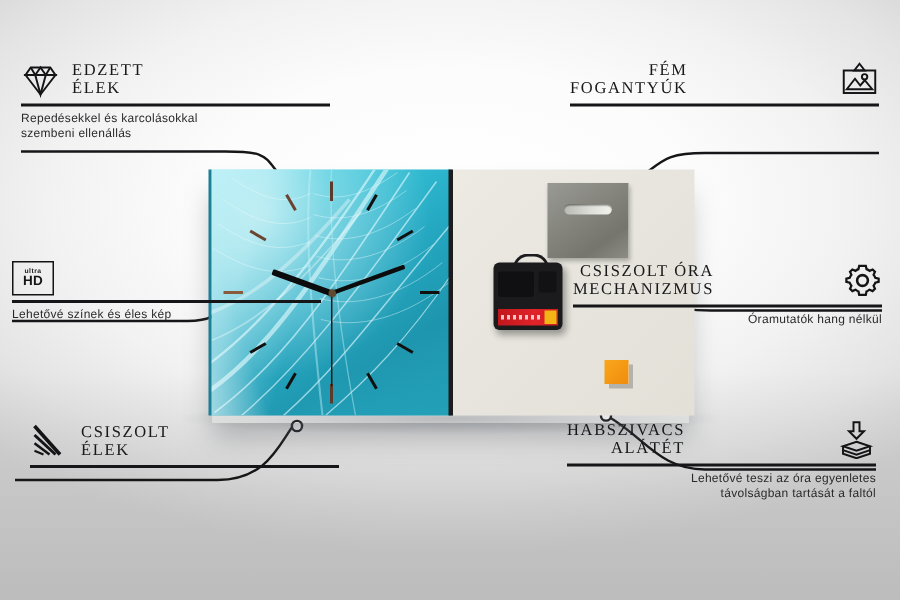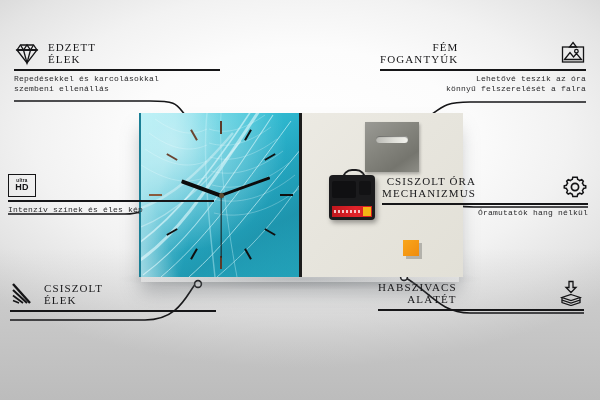--- a/index.html
+++ b/index.html
@@ -97,21 +97,21 @@
   .callout.right{text-align:right;}
   .c-head{display:flex;align-items:center;gap:8px;}
   .callout.right .c-head{justify-content:space-between;}
   .c-title{
     font-family:"Liberation Serif", serif;
     font-size:11px;letter-spacing:1.1px;color:#18181a;line-height:12.5px;font-weight:400;
   }
   .c-icon{flex:none;width:26px;height:26px;color:#141416;}
   .c-rule{height:1.6px;background:#161618;margin:3px 0 3px 0;}
   .c-sub{
-    font-family:Liberation Mono, monospace;
+    font-family:Liberation Sans, sans-serif;
     font-size:8px;line-height:10px;color:#2a2a2c;letter-spacing:.2px;
   }
   .hd-badge{
     width:26px;height:21px;border:1.5px solid #141416;display:flex;flex-direction:column;
     align-items:center;justify-content:center;line-height:1;
   }
   .hd-badge b{font-size:4.5px;letter-spacing:.3px;font-weight:700;font-family:"Liberation Sans",sans-serif;}
   .hd-badge s{font-size:9px;font-weight:700;text-decoration:none;font-family:"Liberation Sans",sans-serif;letter-spacing:.2px;}
 
   svg.conn{position:absolute;left:0;top:0;width:600px;height:400px;pointer-events:none;}
@@ -255,25 +255,25 @@
 
   <div class="callout left" style="left:8px;top:174px;">
     <div class="c-head">
       <span class="c-icon hd-badge">
         <b>ultra</b>
         <s>HD</s>
       </span>
     </div>
     <div class="c-rule"></div>
     <div class="c-sub">
-      <span>Intenzív színek és éles kép</span>
-    </div>
-  </div>
-
-  <div class="callout left" style="left:10px;top:281px;">
+      <span>Lehetővé színek és éles kép</span>
+    </div>
+  </div>
+
+  <div class="callout left" style="left:20px;top:281px;">
     <div class="c-head">
       <span class="c-icon">
         <svg viewBox="0 0 26 26" width="26" height="26" fill="none" stroke="#141416">
           <path d="M3,3 L20,22" stroke-width="2.4"></path>
           <path d="M3,9 L17,22" stroke-width="2"></path>
           <path d="M3,14.5 L13,22" stroke-width="1.7"></path>
           <path d="M3,19.5 L9,22" stroke-width="1.4"></path>
         </svg>
       </span>
       <span class="c-title">
@@ -293,24 +293,20 @@
       <span class="c-icon">
         <svg viewBox="0 0 26 26" width="26" height="26" fill="none" stroke="#141416" stroke-width="1.3">
           <rect x="2.5" y="7" width="21" height="15"></rect>
           <path d="M13,2.5 L16.5,7 H9.5 Z"></path>
           <path d="M4.5,19.5 L10,12.5 L13.5,17 L16.5,13.5 L21.5,19.5 Z"></path>
           <circle cx="16.4" cy="11.2" r="1.8"></circle>
         </svg>
       </span>
     </div>
     <div class="c-rule"></div>
-    <div class="c-sub">
-      <span>Lehetővé teszik az óra</span><br>
-      <span>könnyű felszerelését a falra</span>
-    </div>
   </div>
 
   <div class="callout right" style="left:382px;top:174px;">
     <div class="c-head">
       <span class="c-title">
         <span>CSISZOLT ÓRA</span><br>
         <span>MECHANIZMUS</span>
       </span>
       <span class="c-icon">
         <svg viewBox="0 0 26 26" width="26" height="26" fill="none" stroke="#141416" stroke-width="1.7">
@@ -334,15 +330,19 @@
       <span class="c-icon">
         <svg viewBox="0 0 26 26" width="26" height="26" fill="none" stroke="#141416" stroke-width="1.3">
           <path d="M11,1.5 h4 v6 h3 l-5,5 l-5,-5 h3 z"></path>
           <path d="M13,14.5 l9,3 l-9,3 l-9,-3 z"></path>
           <path d="M4,17.5 v2.6 l9,3 l9,-3 v-2.6"></path>
           <path d="M4,20.2 v2.3 l9,3 l9,-3 v-2.3"></path>
         </svg>
       </span>
     </div>
     <div class="c-rule"></div>
+    <div class="c-sub">
+      <span>Lehetővé teszi az óra egyenletes</span><br>
+      <span>távolságban tartását a faltól</span>
+    </div>
   </div>
 
 </div>
 
 </body></html>

